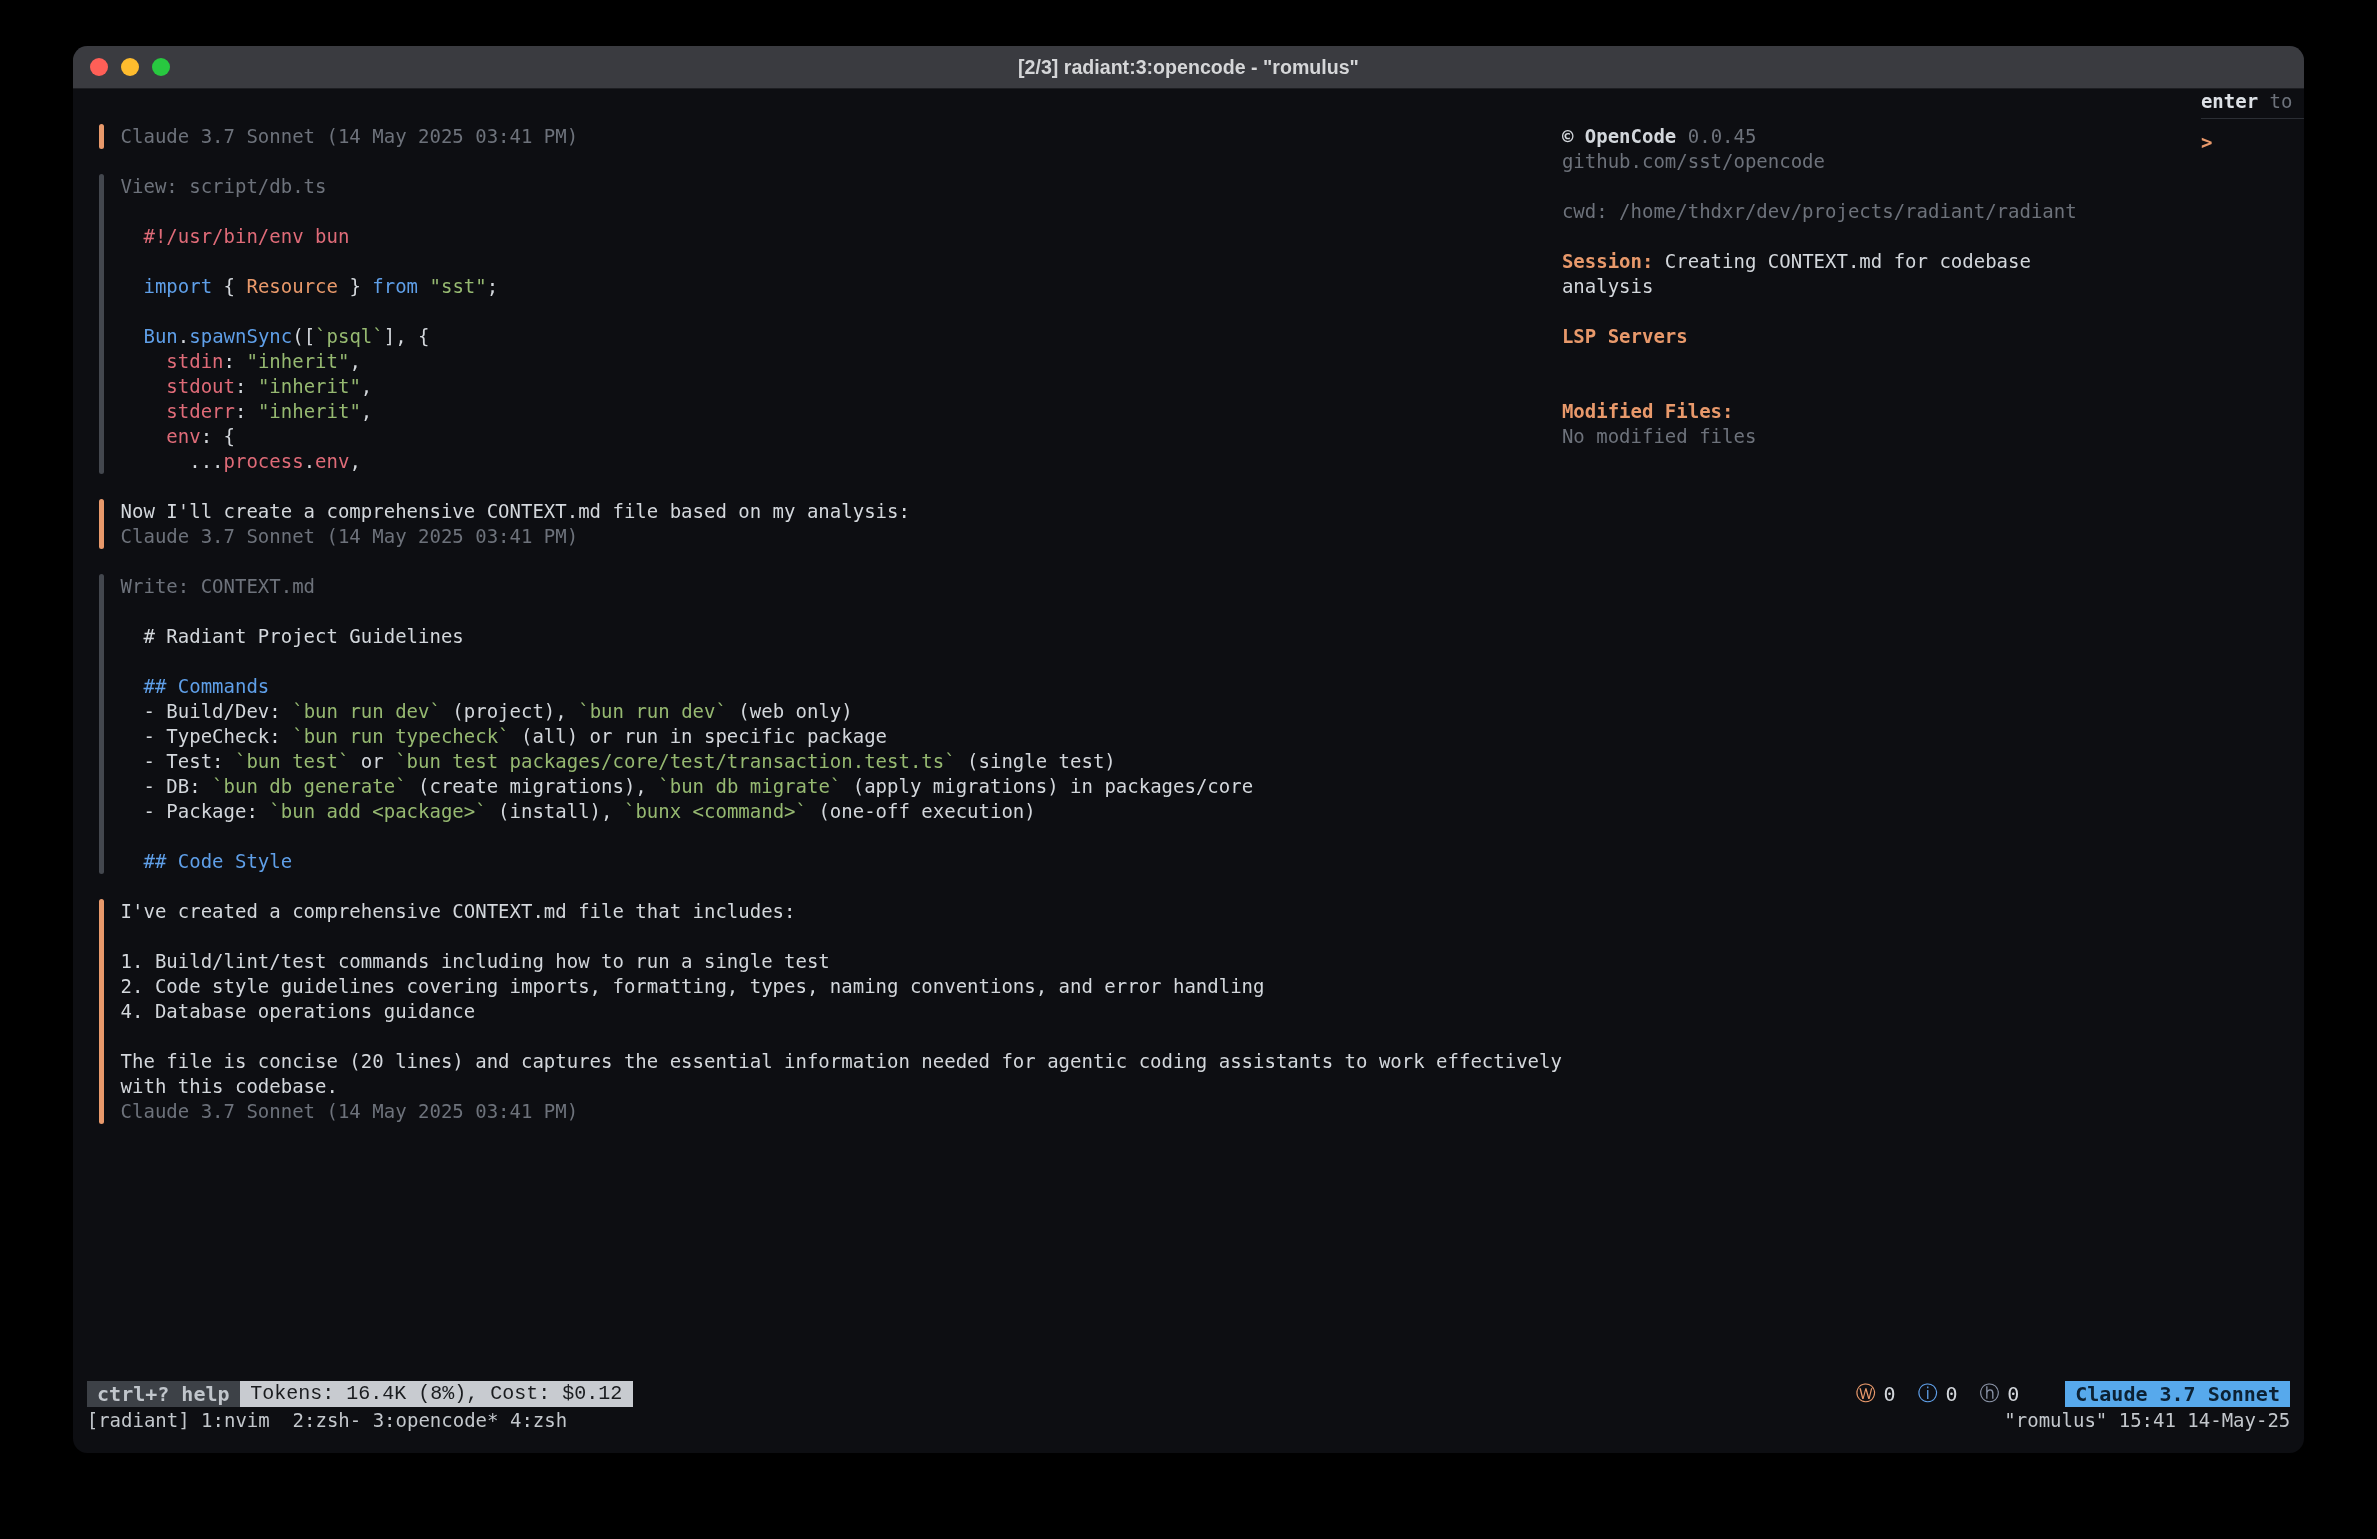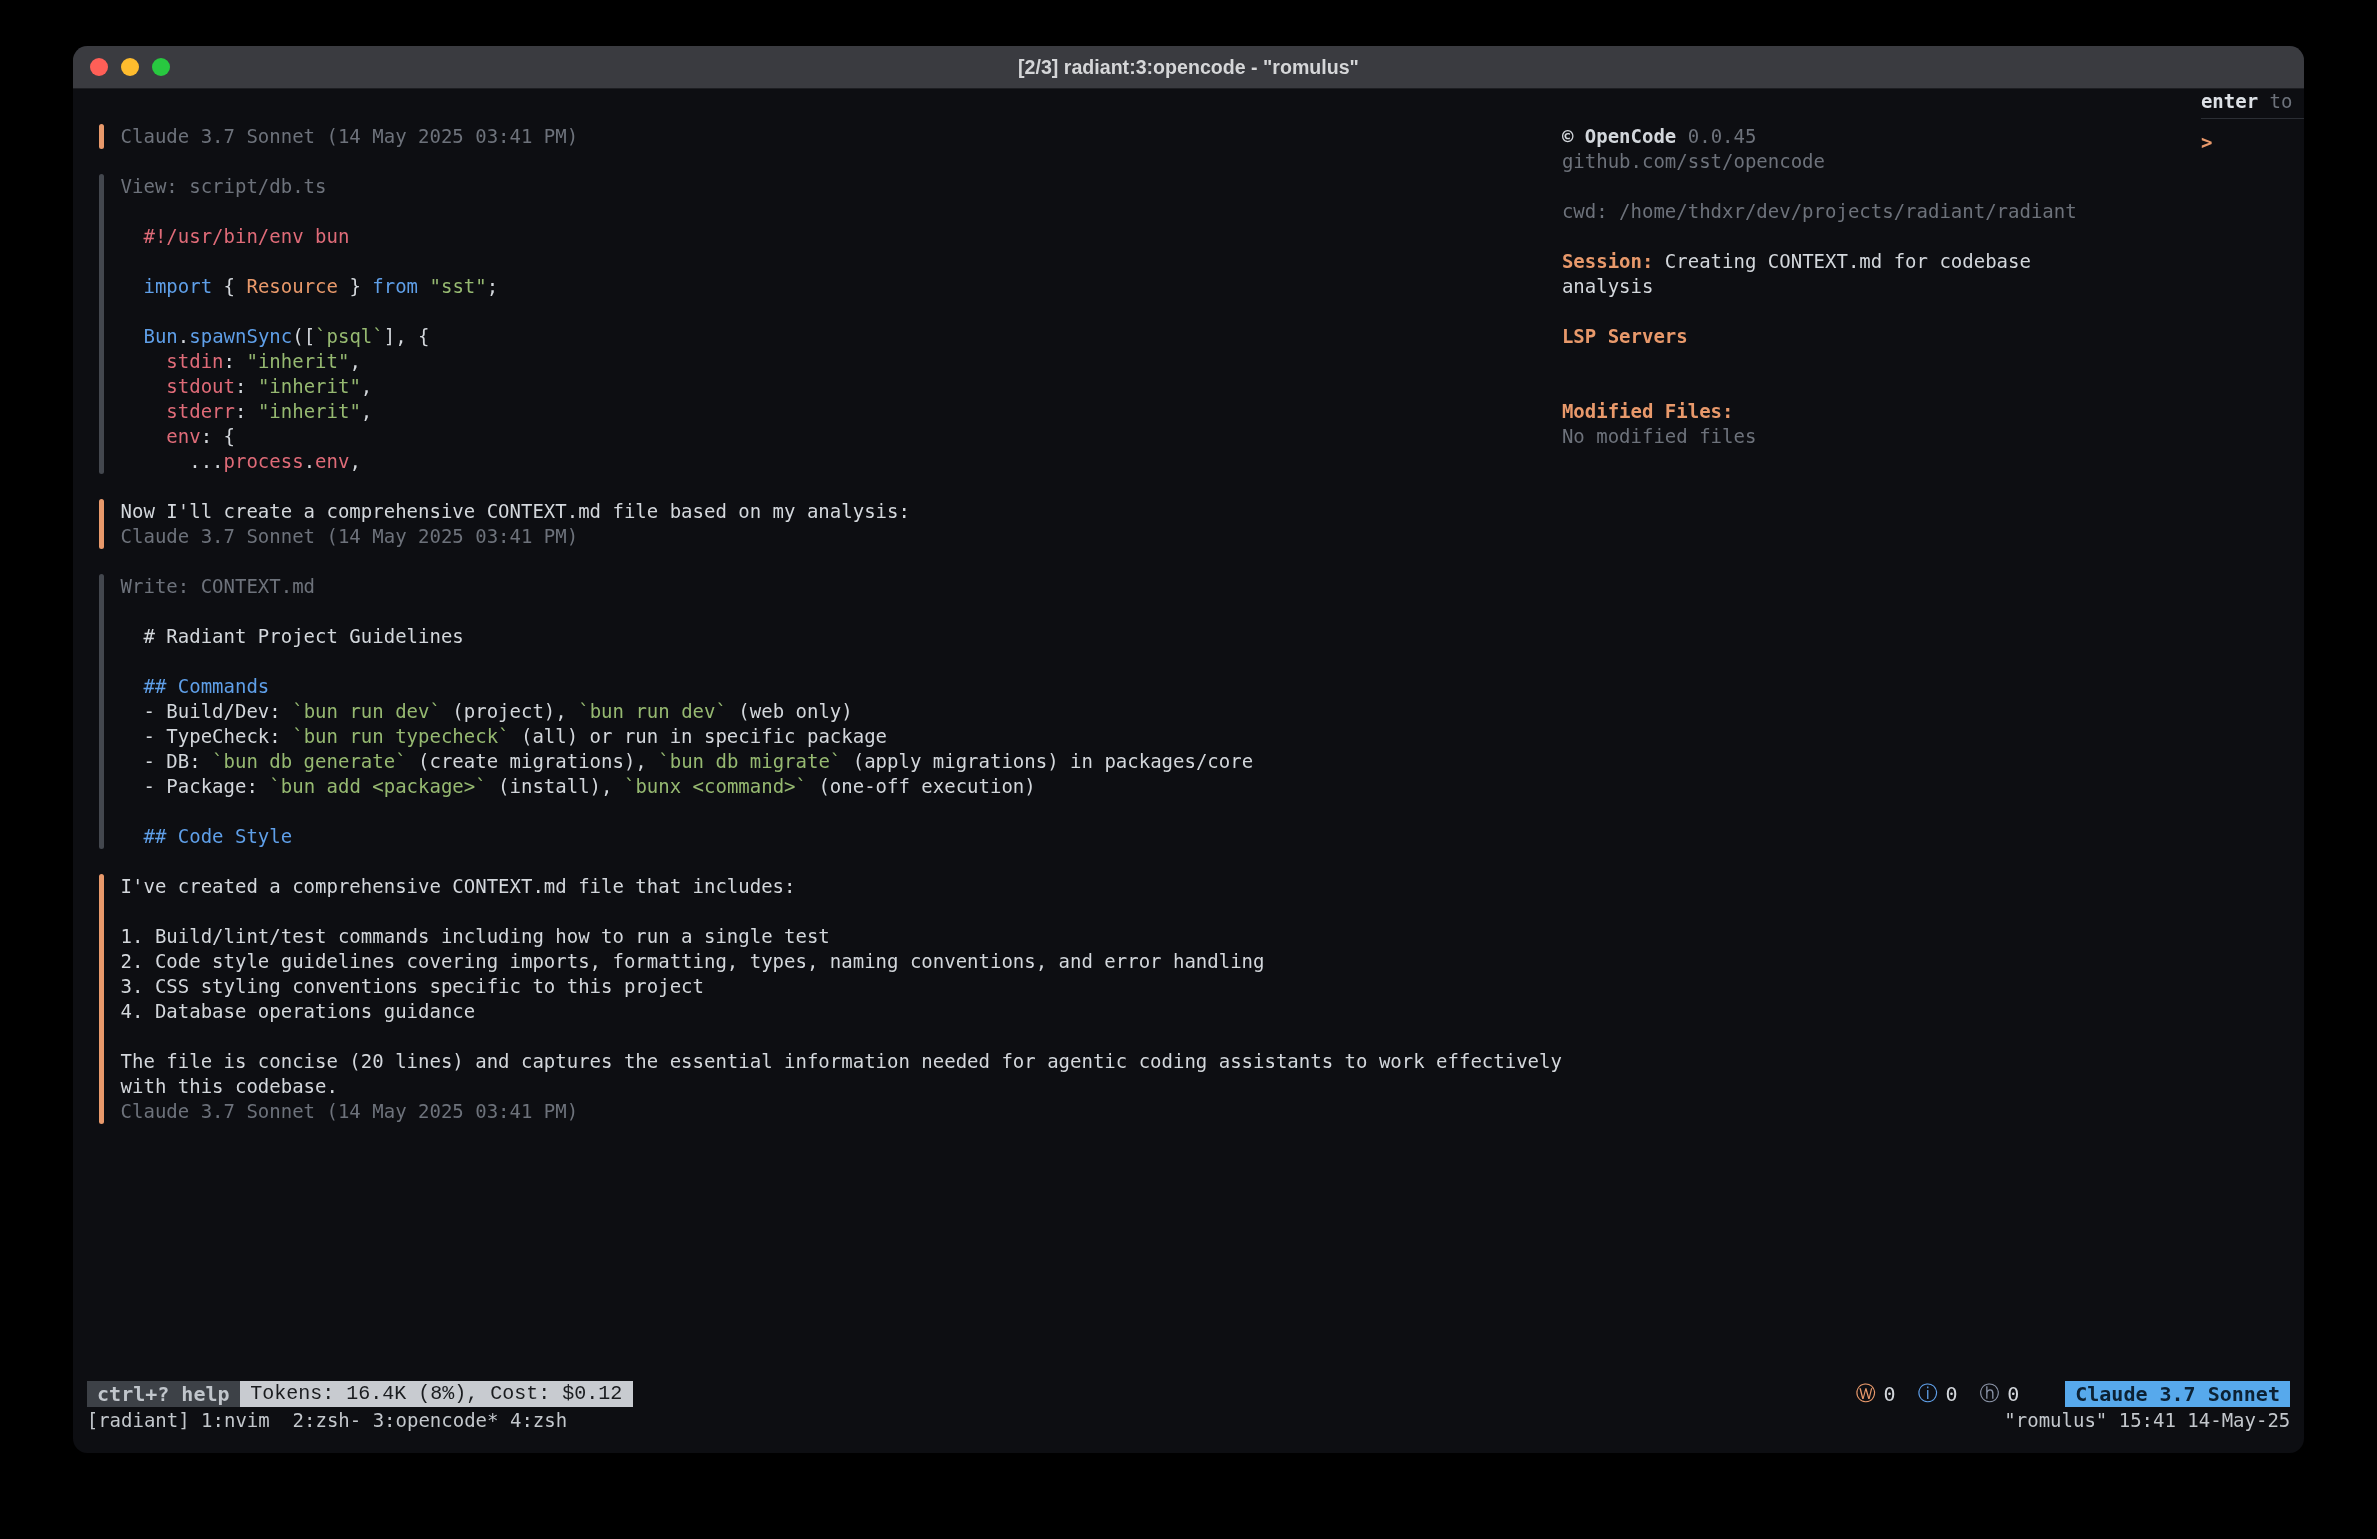--- a/index.html
+++ b/index.html
@@ -112,35 +112,35 @@
           <div class="block">
             <div class="bar gray"></div>
             <div class="blines">
                 <div class="tline"><span class="s-gray">Write: CONTEXT.md</span></div>
                 <div class="tline"></div>
                 <div class="tline"><span class="s-white">  # Radiant Project Guidelines</span></div>
                 <div class="tline"></div>
                 <div class="tline"><span class="s-blue">  ## Commands</span></div>
                 <div class="tline"><span class="s-white">  - Build/Dev: </span><span class="s-green">`bun run dev`</span><span class="s-white"> (project), </span><span class="s-green">`bun run dev`</span><span class="s-white"> (web only)</span></div>
                 <div class="tline"><span class="s-white">  - TypeCheck: </span><span class="s-green">`bun run typecheck`</span><span class="s-white"> (all) or run in specific package</span></div>
+                <div class="tline"><span class="s-white">  - Test: </span><span class="s-green">`bun test`</span><span class="s-white"> or </span><span class="s-green">`bun test packages/core/test/transaction.test.ts`</span><span class="s-white"> (single test)</span></div>
                 <div class="tline"><span class="s-white">  - DB: </span><span class="s-green">`bun db generate`</span><span class="s-white"> (create migrations), </span><span class="s-green">`bun db migrate`</span><span class="s-white"> (apply migrations) in packages/core</span></div>
                 <div class="tline"><span class="s-white">  - Package: </span><span class="s-green">`bun add &lt;package&gt;`</span><span class="s-white"> (install), </span><span class="s-green">`bunx &lt;command&gt;`</span><span class="s-white"> (one-off execution)</span></div>
                 <div class="tline"></div>
                 <div class="tline"><span class="s-blue">  ## Code Style</span></div>
               </div>
           </div>
 
           <div class="block">
             <div class="bar orange"></div>
             <div class="blines">
                 <div class="tline"><span class="s-white">I've created a comprehensive CONTEXT.md file that includes:</span></div>
                 <div class="tline"></div>
                 <div class="tline"><span class="s-white">1. Build/lint/test commands including how to run a single test</span></div>
                 <div class="tline"><span class="s-white">2. Code style guidelines covering imports, formatting, types, naming conventions, and error handling</span></div>
-                <div class="tline"><span class="s-white">3. CSS styling conventions specific to this project</span></div>
                 <div class="tline"><span class="s-white">4. Database operations guidance</span></div>
                 <div class="tline"></div>
                 <div class="tline"><span class="s-white">The file is concise (20 lines) and captures the essential information needed for agentic coding assistants to work effectively</span></div>
                 <div class="tline"><span class="s-white">with this codebase.</span></div>
                 <div class="tline"><span class="s-gray">Claude 3.7 Sonnet (14 May 2025 03:41 PM)</span></div>
               </div>
           </div>
         </div>
 
         <div class="sidebar">

